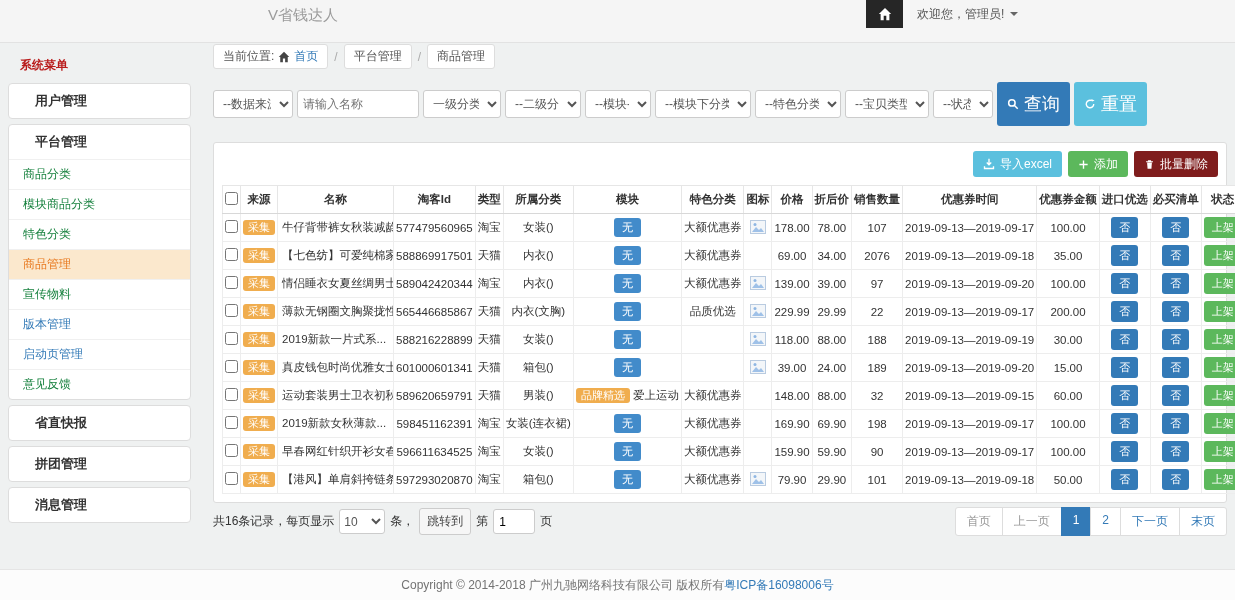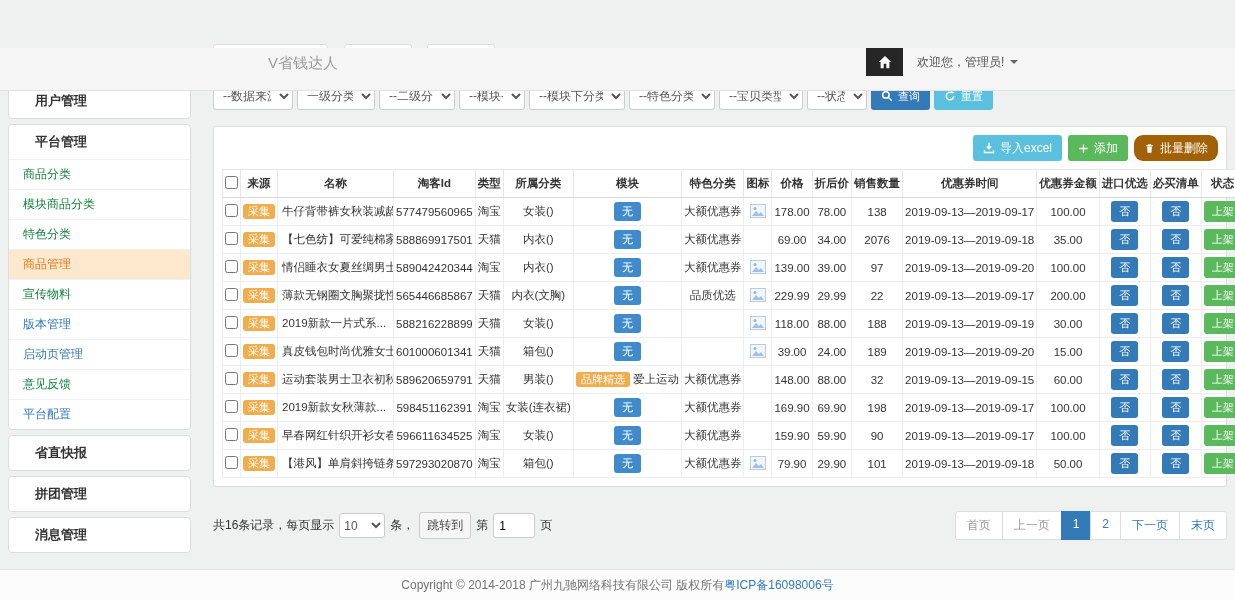--- a/index.html
+++ b/index.html
@@ -2,21 +2,21 @@
 <html><head>
 <meta charset="utf-8">
 <style>
   * { margin:0; padding:0; box-sizing:border-box; }
   html,body { width:1235px; height:600px; overflow:hidden;
     font-family:"Liberation Sans","DejaVu Sans",sans-serif;
     background:#eff1f1; font-size:12px; color:#333; }
   a { text-decoration:none; cursor:pointer; }
 
   
-  .header { position:absolute; top:0; left:0; right:0; height:43px; background:#f5f5f5; border-bottom:1px solid #e2e2e2; z-index:5;margin-top:48px; }
+  .header { position:absolute; top:0; left:0; right:0; height:43px; background:#f5f5f5; border-bottom:1px solid #e2e2e2; z-index:5; }
   .app-title { position:absolute; left:268px; top:6px; font-size:15px; color:#9b9b9b; }
   .header-right { position:absolute; left:866px; top:0; height:28px; display:flex; align-items:stretch; }
   .home-btn { width:37px; background:#262626; color:#fff; display:flex; align-items:center; justify-content:center; cursor:pointer; }
   .welcome { display:flex; align-items:center; gap:6px; padding:0 14px; color:#555; cursor:pointer; }
   .caret { width:0; height:0; border-left:4px solid transparent; border-right:4px solid transparent; border-top:4px solid #666; }
 
   
   .sidebar { position:absolute; left:8px; top:46px; width:183px; height:526px; overflow:hidden; }
   .sidebar-title { font-size:12px; font-weight:bold; color:#b91c1c; padding:11px 12px 9px; }
   .side-panel { background:#fff; border:1px solid #ddd; border-radius:4px; margin-bottom:5px; overflow:hidden; }
@@ -41,43 +41,43 @@
   select[data-name="data-source-select"]{width:80px}
   input[data-name="name-input"]{width:122px}
   select[data-name="level1-category-select"]{width:78px}
   select[data-name="level2-category-select"]{width:76px}
   select[data-name="module-select"]{width:66px}
   select[data-name="module-sub-select"]{width:96px}
   select[data-name="feature-category-select"]{width:86px}
   select[data-name="item-type-select"]{width:84px}
   select[data-name="status-select"]{width:60px}
 
-  .btn { height:28px; border:none; border-radius:3px; color:#fff; font-size:11px; padding:0 10px; display:inline-flex; align-items:center; gap:5px; cursor:pointer; font-family:inherit; }
+  .btn { height:44px; border:none; border-radius:3px; color:#fff; font-size:18px; padding:0 10px; display:inline-flex; align-items:center; gap:5px; cursor:pointer; font-family:inherit; }
   .btn-primary { background:#337ab7; }
   .btn-info { background:#5bc0de; }
   .btn-success { background:#5cb85c; }
-  .btn-danger-light { background:#a16207;border-radius:9px; }
+  .btn-danger-light { background:#7f1d1d; }
   .btn-sm { height:26px; font-size:12px;text-align:center; }
 
   .panel { background:#fff; border:1px solid #ddd; border-radius:3px; padding:8px; }
   .toolbar { display:flex; justify-content:flex-end; gap:6px; margin-bottom:8px; }
 
   table { width:100%; border-collapse:collapse; font-size:11.5px; table-layout:auto; }
   th { font-weight:bold; color:#333; padding:6px 2px; border:1px solid #e6e6e6; border-bottom:1px solid #d8d8d8; text-align:center; white-space:nowrap; background:#fff; }
   td { padding:3px 2px; border:1px solid #ededed; text-align:center; white-space:nowrap; color:#333; height:25px; }
   td.name-cell { text-align:left; max-width:116px; overflow:hidden; padding-left:4px; }
   .badge { color:#fff; border-radius:3px; padding:0 5px; font-size:11px; display:inline-block; }
   .badge-warn { background:#f0ad4e; }
   .badge-blue { background:#428bca; padding:2px 8px; }
   .module-extra { margin-left:3px; color:#333; }
   .btn-xs { border:none; border-radius:3px; color:#fff; font-size:11px; padding:3px 8px; cursor:pointer; font-family:inherit; }
   .btn-xs.blue { background:#337ab7; }
   .btn-xs.green { background:#5cb85c; }
 
-  .pagi-row { display:flex; justify-content:space-between; align-items:center; margin-top:24px; }
+  .pagi-row { display:flex; justify-content:space-between; align-items:center; margin-top:4px; }
   .pagi-left { display:flex; align-items:center; gap:5px; color:#333; }
   .pagi-left select { width:46px; height:25px; border:1px solid #ccc; border-radius:3px; background:#fff; font-family:inherit; font-size:12px; color:#555;}
   .jump-btn { border:1px solid #ccc; background:#f6f6f6; color:#444; border-radius:3px; padding:4px 7px; font-size:12px; cursor:pointer; font-family:inherit; }
   .jump-input { width:42px; height:25px; border:1px solid #ccc; border-radius:3px; padding:0 5px; font-family:inherit; font-size:12px; }
   .pager { display:flex; }
   .page-btn { border:1px solid #ddd; background:#fff; color:#337ab7; padding:5px 11px; margin-left:-1px; font-size:12px; }
   .page-btn:first-child { border-radius:3px 0 0 3px; margin-left:0; }
   .page-btn:last-child { border-radius:0 3px 3px 0; }
   .page-btn.active { background:#337ab7; border-color:#337ab7; color:#fff; }
   .page-btn.disabled { color:#999; }
@@ -114,21 +114,20 @@
       <div class="side-panel" data-name="sidebar-group">
         <div class="side-top" data-name="sidebar-item">平台管理</div>
         <div class="side-sub orange" data-name="sidebar-subitem">商品分类</div>
         <div class="side-sub orange" data-name="sidebar-subitem">模块商品分类</div>
         <div class="side-sub orange" data-name="sidebar-subitem">特色分类</div>
         <div class="side-sub orange active" data-name="sidebar-subitem-active">商品管理</div>
         <div class="side-sub orange" data-name="sidebar-subitem">宣传物料</div>
         <div class="side-sub blue" data-name="sidebar-subitem">版本管理</div>
         <div class="side-sub blue" data-name="sidebar-subitem">启动页管理</div>
         <div class="side-sub orange" data-name="sidebar-subitem">意见反馈</div>
-        <div class="side-sub blue" data-name="sidebar-subitem">平台配置</div>
       </div>
       <div class="side-panel" data-name="sidebar-group">
         <div class="side-top" data-name="sidebar-item">省直快报</div>
       </div>
       <div class="side-panel" data-name="sidebar-group">
         <div class="side-top" data-name="sidebar-item">拼团管理</div>
       </div>
       <div class="side-panel" data-name="sidebar-group">
         <div class="side-top" data-name="sidebar-item">消息管理</div>
       </div>
@@ -152,20 +151,21 @@
         <span data-name="breadcrumb-item-label">平台管理</span>
       </div>
     <span class="crumb-sep" data-name="breadcrumb-separator">/</span>
     <div class="crumb-box" data-name="breadcrumb-item">
         <span data-name="breadcrumb-item-label">商品管理</span>
       </div>
   </div>
 
   <div class="filters" data-name="filter-bar">
       <select data-name="data-source-select"><option>--数据来源--</option></select>
+      <input type="text" placeholder="请输入名称" data-name="name-input" style="">
       <select data-name="level1-category-select"><option>一级分类</option></select>
       <select data-name="level2-category-select"><option>--二级分类--</option></select>
       <select data-name="module-select"><option>--模块--</option></select>
       <select data-name="module-sub-select"><option>--模块下分类--</option></select>
       <select data-name="feature-category-select"><option>--特色分类--</option></select>
       <select data-name="item-type-select"><option>--宝贝类型--</option></select>
       <select data-name="status-select"><option>--状态--</option></select>
       <button class="btn btn-primary" data-name="search-button">
         <span class="ic" data-name="search-icon">
           <svg viewBox="0 0 16 16" width="12" height="12">
@@ -250,21 +250,21 @@
             <td data-name="feature-category">大额优惠券</td>
             <td data-name="icon-cell"><span class="ic" data-name="goods-image-icon">
                 <svg viewBox="0 0 16 14" width="16" height="14">
                   <rect x="0.5" y="0.5" width="15" height="13" fill="#f3f6f9" stroke="#b9cbe0"></rect>
                   <circle cx="5" cy="4.5" r="1.5" fill="#8fb7e3"></circle>
                   <path d="M2 12l4-5 3 3 2-2 3 4z" fill="#9fc1e8"></path>
                 </svg>
               </span></td>
             <td data-name="price">178.00</td>
             <td data-name="discount-price">78.00</td>
-            <td data-name="sales-count">138</td>
+            <td data-name="sales-count">107</td>
             <td data-name="coupon-time">2019-09-13—2019-09-17</td>
             <td data-name="coupon-amount">100.00</td>
             <td><button class="btn-xs blue" data-name="import-select-toggle">否</button></td>
             <td><button class="btn-xs blue" data-name="must-buy-toggle">否</button></td>
             <td><button class="btn-xs green" data-name="status-toggle">上架</button></td>
           </tr>
           <tr data-name="table-row">
             <td><input type="checkbox" data-name="row-checkbox" style=""></td>
             <td><span class="badge badge-warn" data-name="source-badge">采集</span></td>
             <td class="name-cell" data-name="goods-name">【七色纺】可爱纯棉家...</td>

